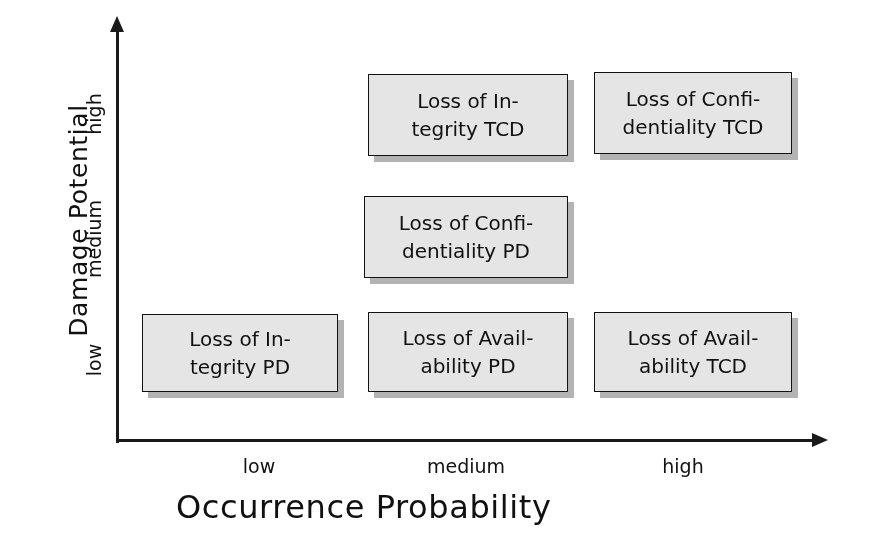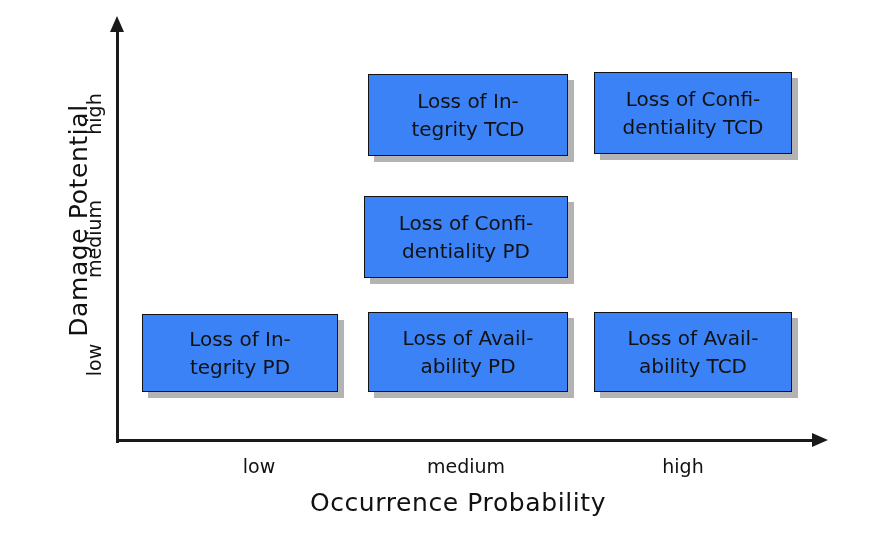--- a/index.html
+++ b/index.html
@@ -65,25 +65,24 @@
     width: 280px;
     text-align: center;
     transform: rotate(-90deg);
     font-size: 25px;
     letter-spacing: 0.6px;
     white-space: nowrap;
     font-family: "DejaVu Sans", sans-serif;
   }
   #x-axis-title {
     position: absolute;
-    left: 168px;
+    left: 176px;
     top: 488px;
     width: 580px;
-    text-align: center;
-    font-size: 25px;
+    font-size: 32px;
     letter-spacing: 0.6px;
     white-space: nowrap;
     font-family: "DejaVu Sans", sans-serif;
   }
 
   
   .y-tick {
     position: absolute;
     transform: rotate(-90deg);
     font-size: 19px;
@@ -105,21 +104,21 @@
     font-family: "DejaVu Sans", sans-serif;
   }
   #x-tick-low    { left: 189px; }
   #x-tick-medium { left: 396px; }
   #x-tick-high   { left: 613px; }
 
   
   .risk-box {
     position: absolute;
     box-sizing: border-box;
-    background: #3b82f6;
+    background: #e5e5e5;
     border: 1.6px solid #121212;
     box-shadow: 6px 6px 0 0 #b3b3b3;
     display: flex;
     align-items: center;
     justify-content: center;
     text-align: center;
     font-size: 20px;
     line-height: 1.42;
     color: #111111;
     font-family: "DejaVu Sans", sans-serif;

